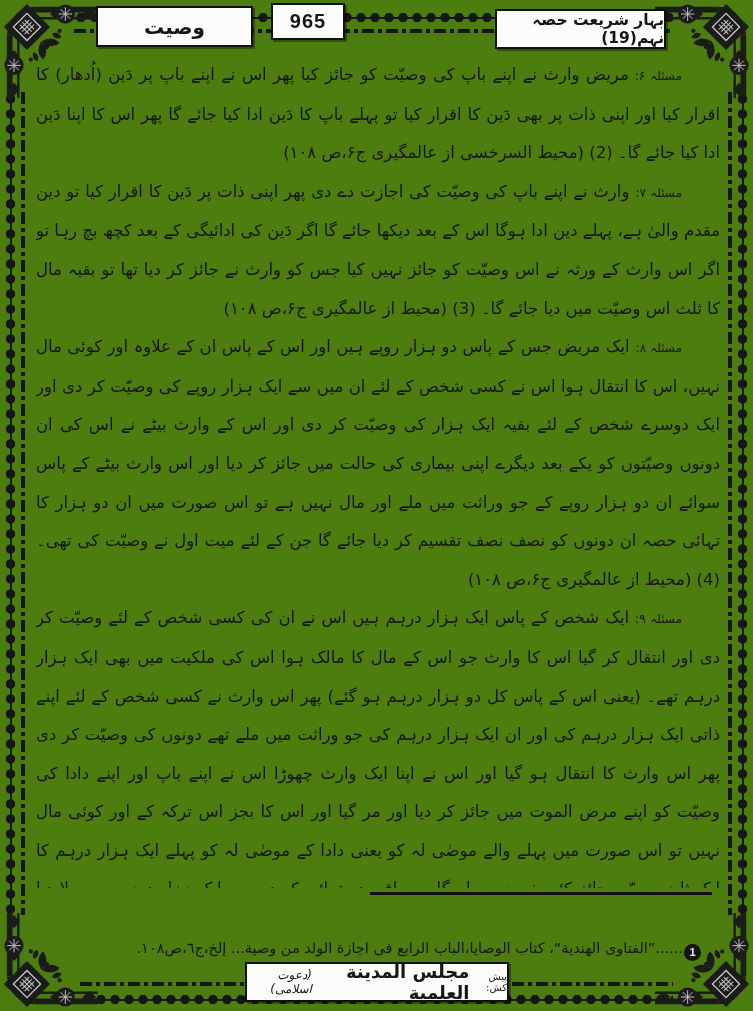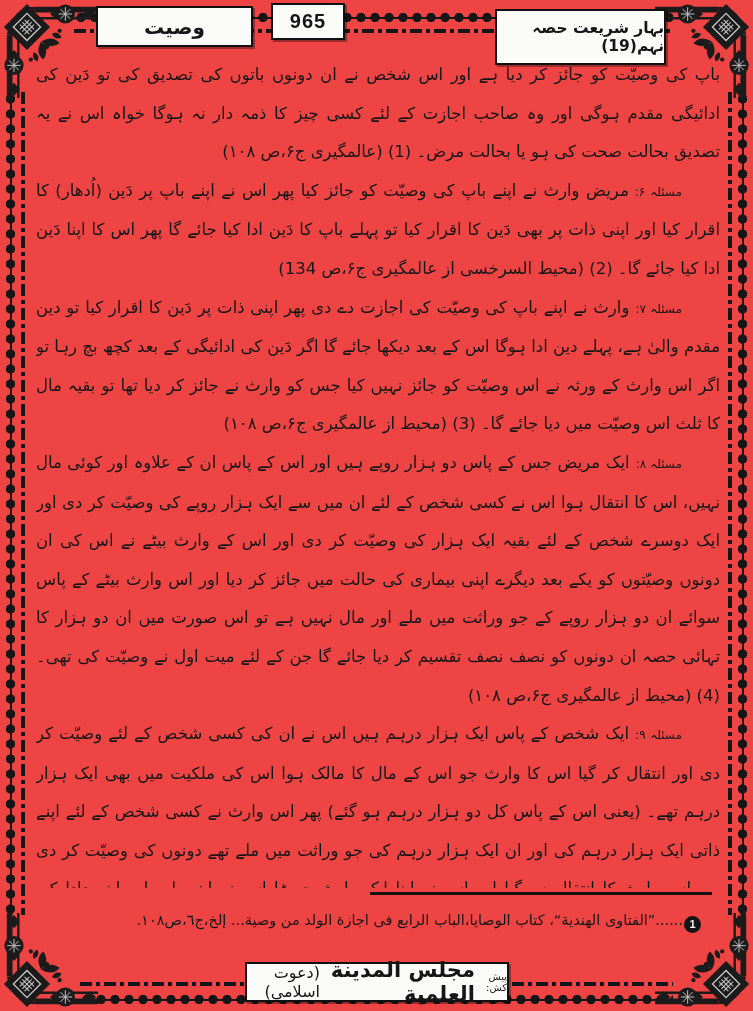--- a/index.html
+++ b/index.html
@@ -1,20 +1,20 @@
 <!DOCTYPE html>
 <html lang="ur" dir="rtl"><head>
 <meta charset="utf-8">
 <style>
   * { margin:0; padding:0; box-sizing:border-box; }
   html,body { width:753px; height:1011px; }
   body { font-family:"DejaVu Sans", sans-serif; background:#b9bab8; }
   .page {
     position:relative; width:753px; height:1011px; overflow:hidden;
-    background:#ef4444; color:#161616;
+    background:#4d7c0f; color:#161616;
   }
   
   .edge { position:absolute; z-index:1; }
   .bead-h {
     height:13px;
     background-image:
       radial-gradient(circle at 7px 6.5px, #161616 4.4px, rgba(0,0,0,0) 5px),
       linear-gradient(#161616,#161616);
     background-size:14px 13px, 100% 2px;
     background-position:0 0, 0 5.5px;
@@ -48,52 +48,52 @@
   .corner.br { bottom:2px; right:2px; transform:rotate(180deg); }
   
   .hdr-box {
     position:absolute; z-index:3; background:#fbfbfa; border:2.5px solid #111;
     display:flex; align-items:center; justify-content:center;
     box-shadow:2px 2px 0 rgba(0,0,0,.35);
   }
   .hdr-left  { top:6px;  left:96px;  width:157px; height:41px; font-size:20px; font-weight:bold; }
   .hdr-page  { top:3px;  left:271px; width:74px;  height:37px; font-size:20px; font-weight:bold;
                font-family:"Liberation Sans","DejaVu Sans",sans-serif; letter-spacing:1px; }
-  .hdr-right { top:9px;  right:87px; width:171px; height:56px; font-size:15.5px; font-weight:bold; }
+  .hdr-right { top:9px;  right:87px; width:171px; height:40px; font-size:15.5px; font-weight:bold; }
   
   .body-text {
     position:absolute; z-index:3; top:56px; right:33px; left:36px; height:832px;
     direction:rtl; text-align:justify; overflow:hidden;
     font-size:16.5px; line-height:38.6px;
   }
   .para { text-align:justify; }
   .para.indent { text-indent:38px; }
   .masala { font-weight:normal; font-size:12px; padding-left:6px; }
   .ref { white-space:nowrap; }
   
   .fn-sep { position:absolute; z-index:3; top:892px; right:41px; width:342px; height:2.5px; background:#111; }
-  .footnotes { position:absolute; z-index:3; top:905px; right:52px; left:46px; direction:rtl; font-size:14.5px; }
+  .footnotes { position:absolute; z-index:3; top:933px; right:52px; left:46px; direction:rtl; font-size:14.5px; }
   .fn-line1 { line-height:30px; }
   .fn-line2 { line-height:30px; margin-top:3px; display:flex; flex-direction:row; justify-content:space-between; }
   .fn-num {
     display:inline-flex; width:17px; height:17px; border-radius:50%;
     background:#141414; color:#f2f2f2; font-size:11px; font-weight:bold;
     align-items:center; justify-content:center; vertical-align:-3px; margin-left:1px;
     font-family:"Liberation Sans","DejaVu Sans",sans-serif;
   }
   
   .footer-box {
     position:absolute; z-index:4; top:962px; left:245px; width:264px; height:40px;
     background:#fbfbfa; border:2.5px solid #111;
     display:flex; align-items:center; justify-content:center; gap:3px; direction:rtl;
     box-shadow:2px 2px 0 rgba(0,0,0,.35);
   }
   .footer-prefix { font-size:10px; }
-  .footer-main { font-size:21px; font-weight:bold; }
-  .footer-suffix { font-size:16px; }
+  .footer-main { font-size:18px; font-weight:bold; }
+  .footer-suffix { font-size:12px;font-style:italic; }
 </style>
 </head>
 <body>
 
 <div class="page">
 
   <div class="edge bead-h" style="top:11px; left:74px; right:80px;"></div>
   <div class="edge dash-h" style="top:29px; left:74px; right:80px;"></div>
 
   <div class="edge dash-h" style="top:982px; left:80px; right:80px;"></div>
@@ -259,22 +259,21 @@
     <span>وصیت</span>
   </div>
   <div class="hdr-box hdr-page">
     <span>965</span>
   </div>
   <div class="hdr-box hdr-right">
     <span>بہار شریعت حصہ نہم(19)</span>
   </div>
 
   <div class="body-text">
-    <p class="para"><span>باپ کی وصیّت کو جائز کر دیا ہے اور اس شخص نے ان دونوں باتوں کی تصدیق کی تو دَین کی ادائیگی مقدم ہوگی اور وہ صاحب اجازت کے لئے کسی چیز کا ذمہ دار نہ ہوگا خواہ اس نے یہ تصدیق بحالت صحت کی ہو یا بحالت مرض۔</span> <span class="ref">(1) (عالمگیری ج۶،ص ۱۰۸)</span></p>
-    <p class="para indent"><span class="masala">مسئلہ ۶:</span><span>مریض وارث نے اپنے باپ کی وصیّت کو جائز کیا پھر اس نے اپنے باپ پر دَین (اُدھار) کا اقرار کیا اور اپنی ذات پر بھی دَین کا اقرار کیا تو پہلے باپ کا دَین ادا کیا جائے گا پھر اس کا اپنا دَین ادا کیا جائے گا۔</span> <span class="ref">(2) (محیط السرخسی از عالمگیری ج۶،ص 134)</span></p>
+    <p class="para indent"><span class="masala">مسئلہ ۶:</span><span>مریض وارث نے اپنے باپ کی وصیّت کو جائز کیا پھر اس نے اپنے باپ پر دَین (اُدھار) کا اقرار کیا اور اپنی ذات پر بھی دَین کا اقرار کیا تو پہلے باپ کا دَین ادا کیا جائے گا پھر اس کا اپنا دَین ادا کیا جائے گا۔</span> <span class="ref">(2) (محیط السرخسی از عالمگیری ج۶،ص ۱۰۸)</span></p>
     <p class="para indent"><span class="masala">مسئلہ ۷:</span><span>وارث نے اپنے باپ کی وصیّت کی اجازت دے دی پھر اپنی ذات پر دَین کا اقرار کیا تو دین مقدم والیٰ ہے، پہلے دین ادا ہوگا اس کے بعد دیکھا جائے گا اگر دَین کی ادائیگی کے بعد کچھ بچ رہا تو اگر اس وارث کے ورثہ نے اس وصیّت کو جائز نہیں کیا جس کو وارث نے جائز کر دیا تھا تو بقیہ مال کا ثلث اس وصیّت میں دیا جائے گا۔</span> <span class="ref">(3) (محیط از عالمگیری ج۶،ص ۱۰۸)</span></p>
     <p class="para indent"><span class="masala">مسئلہ ۸:</span><span>ایک مریض جس کے پاس دو ہزار روپے ہیں اور اس کے پاس ان کے علاوہ اور کوئی مال نہیں، اس کا انتقال ہوا اس نے کسی شخص کے لئے ان میں سے ایک ہزار روپے کی وصیّت کر دی اور ایک دوسرے شخص کے لئے بقیہ ایک ہزار کی وصیّت کر دی اور اس کے وارث بیٹے نے اس کی ان دونوں وصیّتوں کو یکے بعد دیگرے اپنی بیماری کی حالت میں جائز کر دیا اور اس وارث بیٹے کے پاس سوائے ان دو ہزار روپے کے جو وراثت میں ملے اور مال نہیں ہے تو اس صورت میں ان دو ہزار کا تہائی حصہ ان دونوں کو نصف نصف تقسیم کر دیا جائے گا جن کے لئے میت اول نے وصیّت کی تھی۔</span> <span class="ref">(4) (محیط از عالمگیری ج۶،ص ۱۰۸)</span></p>
     <p class="para indent"><span class="masala">مسئلہ ۹:</span><span>ایک شخص کے پاس ایک ہزار درہم ہیں اس نے ان کی کسی شخص کے لئے وصیّت کر دی اور انتقال کر گیا اس کا وارث جو اس کے مال کا مالک ہوا اس کی ملکیت میں بھی ایک ہزار درہم تھے۔ (یعنی اس کے پاس کل دو ہزار درہم ہو گئے) پھر اس وارث نے کسی شخص کے لئے اپنے ذاتی ایک ہزار درہم کی اور ان ایک ہزار درہم کی جو وراثت میں ملے تھے دونوں کی وصیّت کر دی پھر اس وارث کا انتقال ہو گیا اور اس نے اپنا ایک وارث چھوڑا اس نے اپنے باپ اور اپنے دادا کی وصیّت کو اپنے مرض الموت میں جائز کر دیا اور مر گیا اور اس کا بجز اس ترکہ کے اور کوئی مال نہیں تو اس صورت میں پہلے والے موصٰی لہ کو یعنی دادا کے موصٰی لہ کو پہلے ایک ہزار درہم کا ایک ثلث وصیّت جائز کئے بغیر ہی ملے گا پھر باقی دو تہائی کو دوسرے ایک ہزار درہم میں ملا دیا جائے گا اور اس مجموعہ کا ایک ثلث موصٰی لہ دوم کو یعنی اس میت کے باپ کے موصٰی لہ کو ملے گا اور یہ بھی وصیت کو جائز کئے بغیر ہی دے دیا جائے گا۔ یہ ثلث ادا کرنے کے بعد اس تیسری میّت کے بقیہ مال کو دیکھا جائے اور اسے موصٰی لہ اول اور موصٰی لہ دوم کے درمیان وصیّت جائز کر دینے کے بعد بقدر اپنے اپنے بقیہ حصے کے تقسیم کر دیا جائے گا۔</span> </p>
   </div>
 
   <div class="fn-sep"></div>
   <div class="footnotes">
     <div class="fn-line1">
       <span class="fn-num">1</span><span>......”الفتاوى الهندية“، كتاب الوصايا،الباب الرابع فى اجازة الولد من وصية... إلخ،ج٦،ص١٠٨.</span>
     </div>

